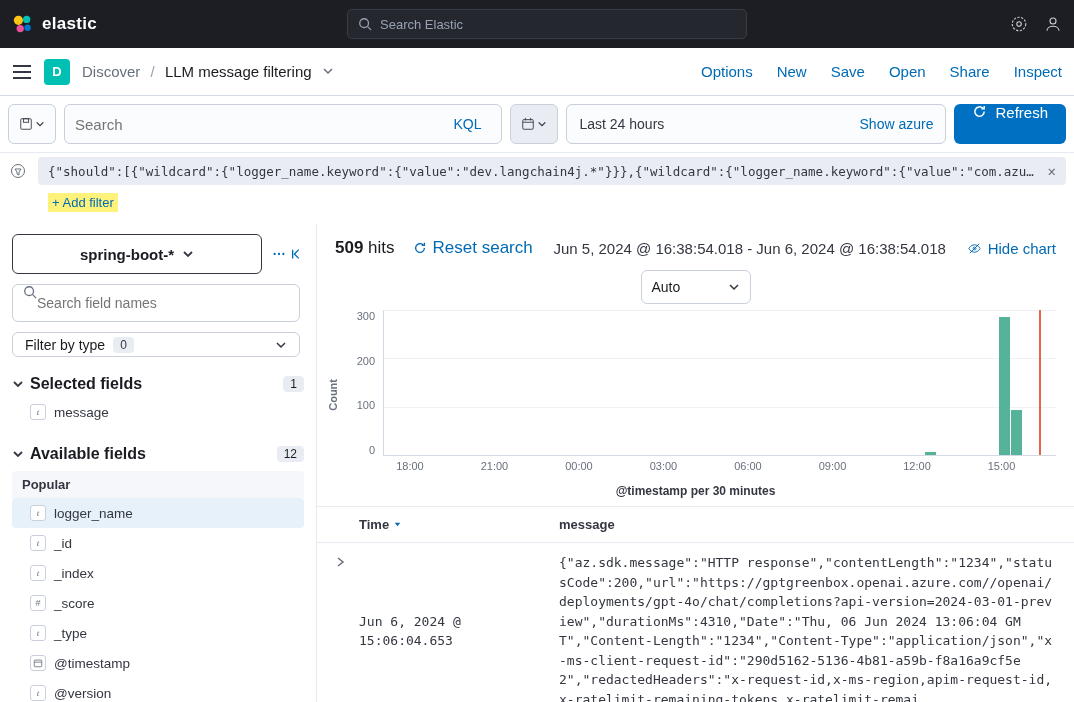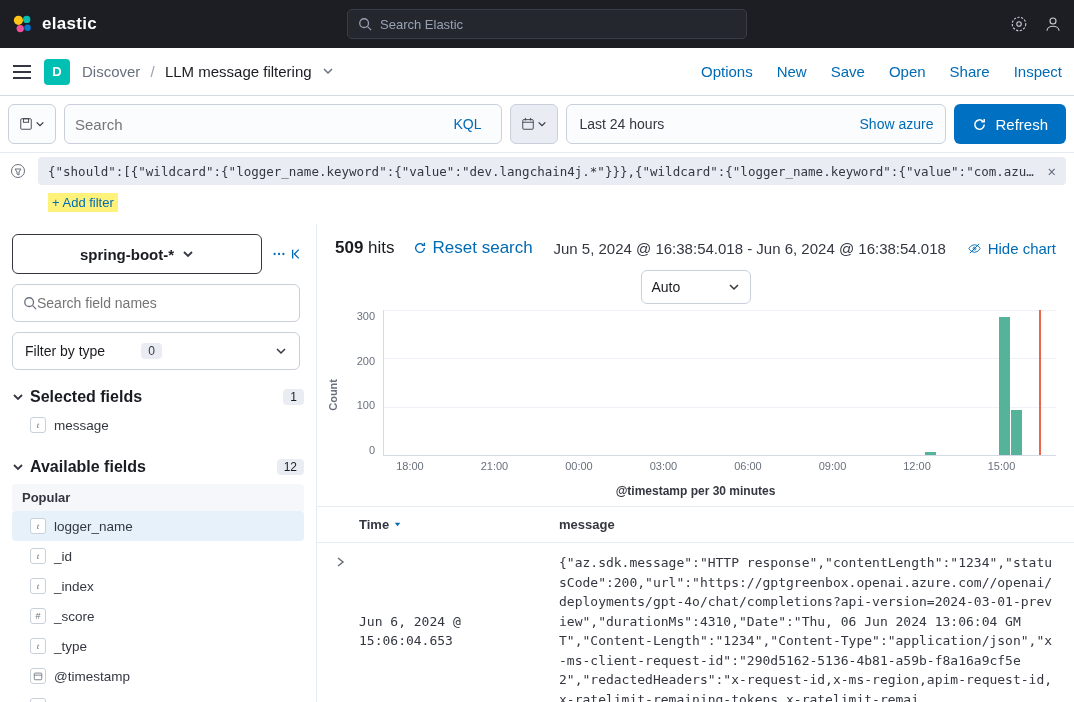--- a/index.html
+++ b/index.html
@@ -29,43 +29,43 @@
 .query-row { display: flex; padding: 8px; gap: 8px; border-bottom: 1px solid #e6ebf2; align-items: stretch; }
 .qbox { border: 1px solid #c9d0db; border-radius: 6px; display: flex; align-items: center; background: #fbfcfd; height: 40px; }
 .save-query { width: 48px; justify-content: center; gap: 2px; }
 .search-main { flex: 1; padding: 0 10px; }
 .search-main input { border: none; background: transparent; flex: 1; font-size: 15px; outline: none; color: #69707d; }
 .kql { margin-left: auto; color: #006bb4; font-weight: 500; padding: 0 10px; font-size: 14px; }
 .date-btn { width: 48px; justify-content: center; gap: 2px; background: #e9edf3; }
 .date-range { flex: 0 0 380px; padding: 0 12px; }
 .date-range-text { color: #343741; }
 .show-dates { margin-left: auto; color: #006bb4; font-size: 14px; }
-.refresh-btn { background: #0071c2; color: #fff; border: none; border-radius: 6px; padding: 0 18px; display: flex; align-items: center; gap: 8px; font-size: 15px; font-weight: 500; cursor: pointer; }
+.refresh-btn { background: #0071c2; color: #fff; border: none; border-radius: 6px; padding: 0 18px; display: flex; align-items: flex-start; gap: 8px; font-size: 15px; font-weight: 500; cursor: pointer; }
 
 
 .filter-row { display: flex; align-items: center; padding: 4px 8px 8px 8px; gap: 10px; }
 .filter-icon-btn { width: 20px; height: 20px; display: flex; align-items: center; justify-content: center; }
 .filter-pill { background: #e9edf3; border-radius: 4px; padding: 6px 10px; font-size: 12.5px; color: #343741; font-family: Menlo, Consolas, monospace; flex: 1; display: flex; align-items: center; overflow: hidden; white-space: nowrap; }
 .filter-pill-text { overflow: hidden; text-overflow: ellipsis; flex: 1; }
 .filter-pill-x { margin-left: 8px; color: #69707d; cursor: pointer; font-size: 14px; }
 .add-filter { background: #fef27a; padding: 2px 4px; color: #006bb4; font-size: 13px; margin-left: 40px; margin-bottom: 6px; display: inline-block; cursor: pointer; }
 .add-filter-row { padding: 0 8px 6px 8px; }
 
 
 .main { display: flex; height: calc(702px - 48px - 48px - 56px - 40px - 30px); }
 .sidebar { width: 316px; padding: 10px 12px; }
 .content { flex: 1; border-left: 1px solid #e6ebf2; display: flex; flex-direction: column; overflow: hidden; position: relative; }
 
 .index-btn { width: 256px; border: 1px solid #343741; border-radius: 6px; height: 40px; display: flex; align-items: center; justify-content: center; gap: 8px; font-weight: 600; font-size: 15px; cursor: pointer; }
 .index-row { display: flex; align-items: center; gap: 10px; }
 .mini-icons { display: flex; gap: 4px; color: #006bb4; }
 
-.field-search { margin-top: 10px; border: 1px solid #c9d0db; border-radius: 6px; height: 38px; display: flex; align-items: center; padding: 0 10px; width: 288px; }
+.field-search { margin-top: 10px; border: 1px solid #c9d0db; border-radius: 6px; height: 38px; display: flex; padding: 0 10px; width: 288px; }
 .field-search input { border: none; outline: none; flex: 1; font-size: 14px; background: transparent; }
-.filter-type { margin-top: 10px; border: 1px solid #c9d0db; border-radius: 6px; height: 38px; display: flex; align-items: center; padding: 0 12px; width: 288px; cursor: pointer; gap: 28px; }
+.filter-type { margin-top: 10px; border: 1px solid #c9d0db; border-radius: 6px; height: 25px; display: flex; align-items: center; padding: 0 12px; width: 288px; cursor: pointer; }
 .filter-type-count { background: #e9edf3; border-radius: 4px; padding: 1px 7px; font-size: 12px; margin-left: 8px; color: #343741; }
 .filter-type svg { margin-left: auto; }
 
 .field-section { margin-top: 14px; }
 .field-section-header { display: flex; align-items: center; padding: 4px 0; cursor: pointer; }
 .field-section-header .title { font-weight: 600; font-size: 16px; margin-left: 6px; }
 .field-section-header .count { margin-left: auto; background: #e9edf3; border-radius: 4px; padding: 1px 7px; font-size: 12px; }
 .field-item { display: flex; align-items: center; padding: 7px 4px 7px 18px; font-size: 13.5px; color: #343741; cursor: pointer; border-radius: 4px; }
 .field-item.active { background: #e6f1fa; }
 .field-type-badge { width: 16px; height: 16px; border: 1px solid #c9d0db; border-radius: 3px; display: flex; align-items: center; justify-content: center; font-size: 9px; font-style: italic; font-family: Georgia, serif; color: #69707d; margin-right: 8px; background: #fff; }

